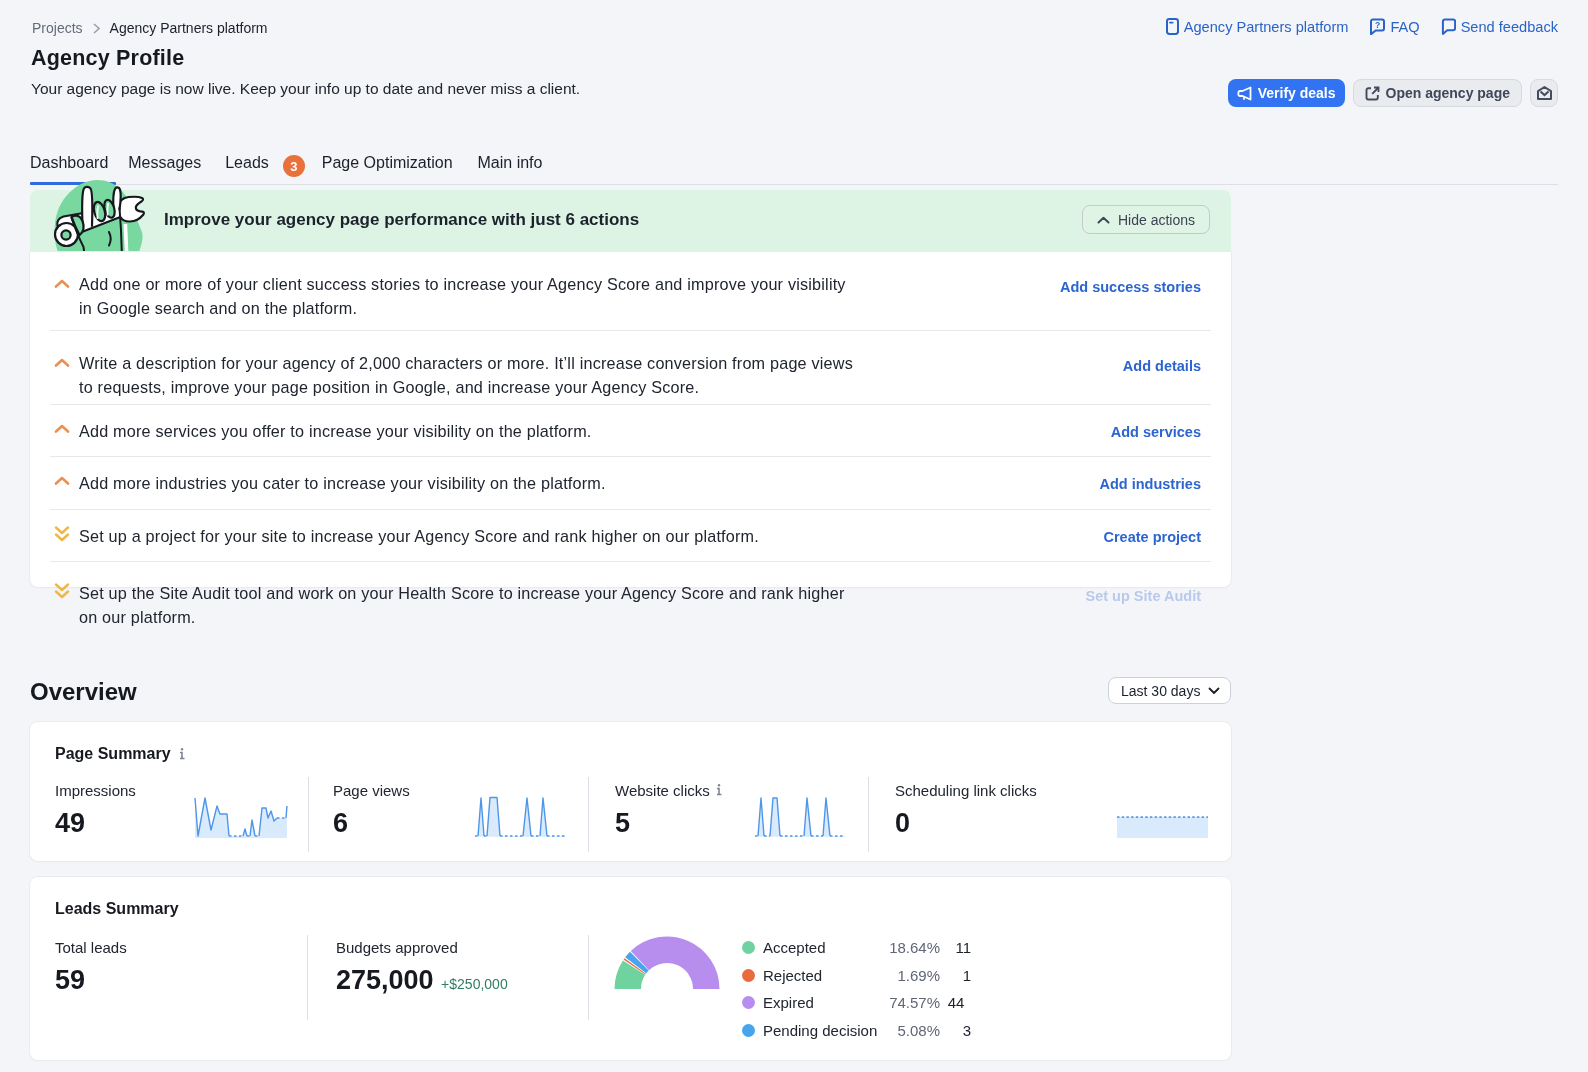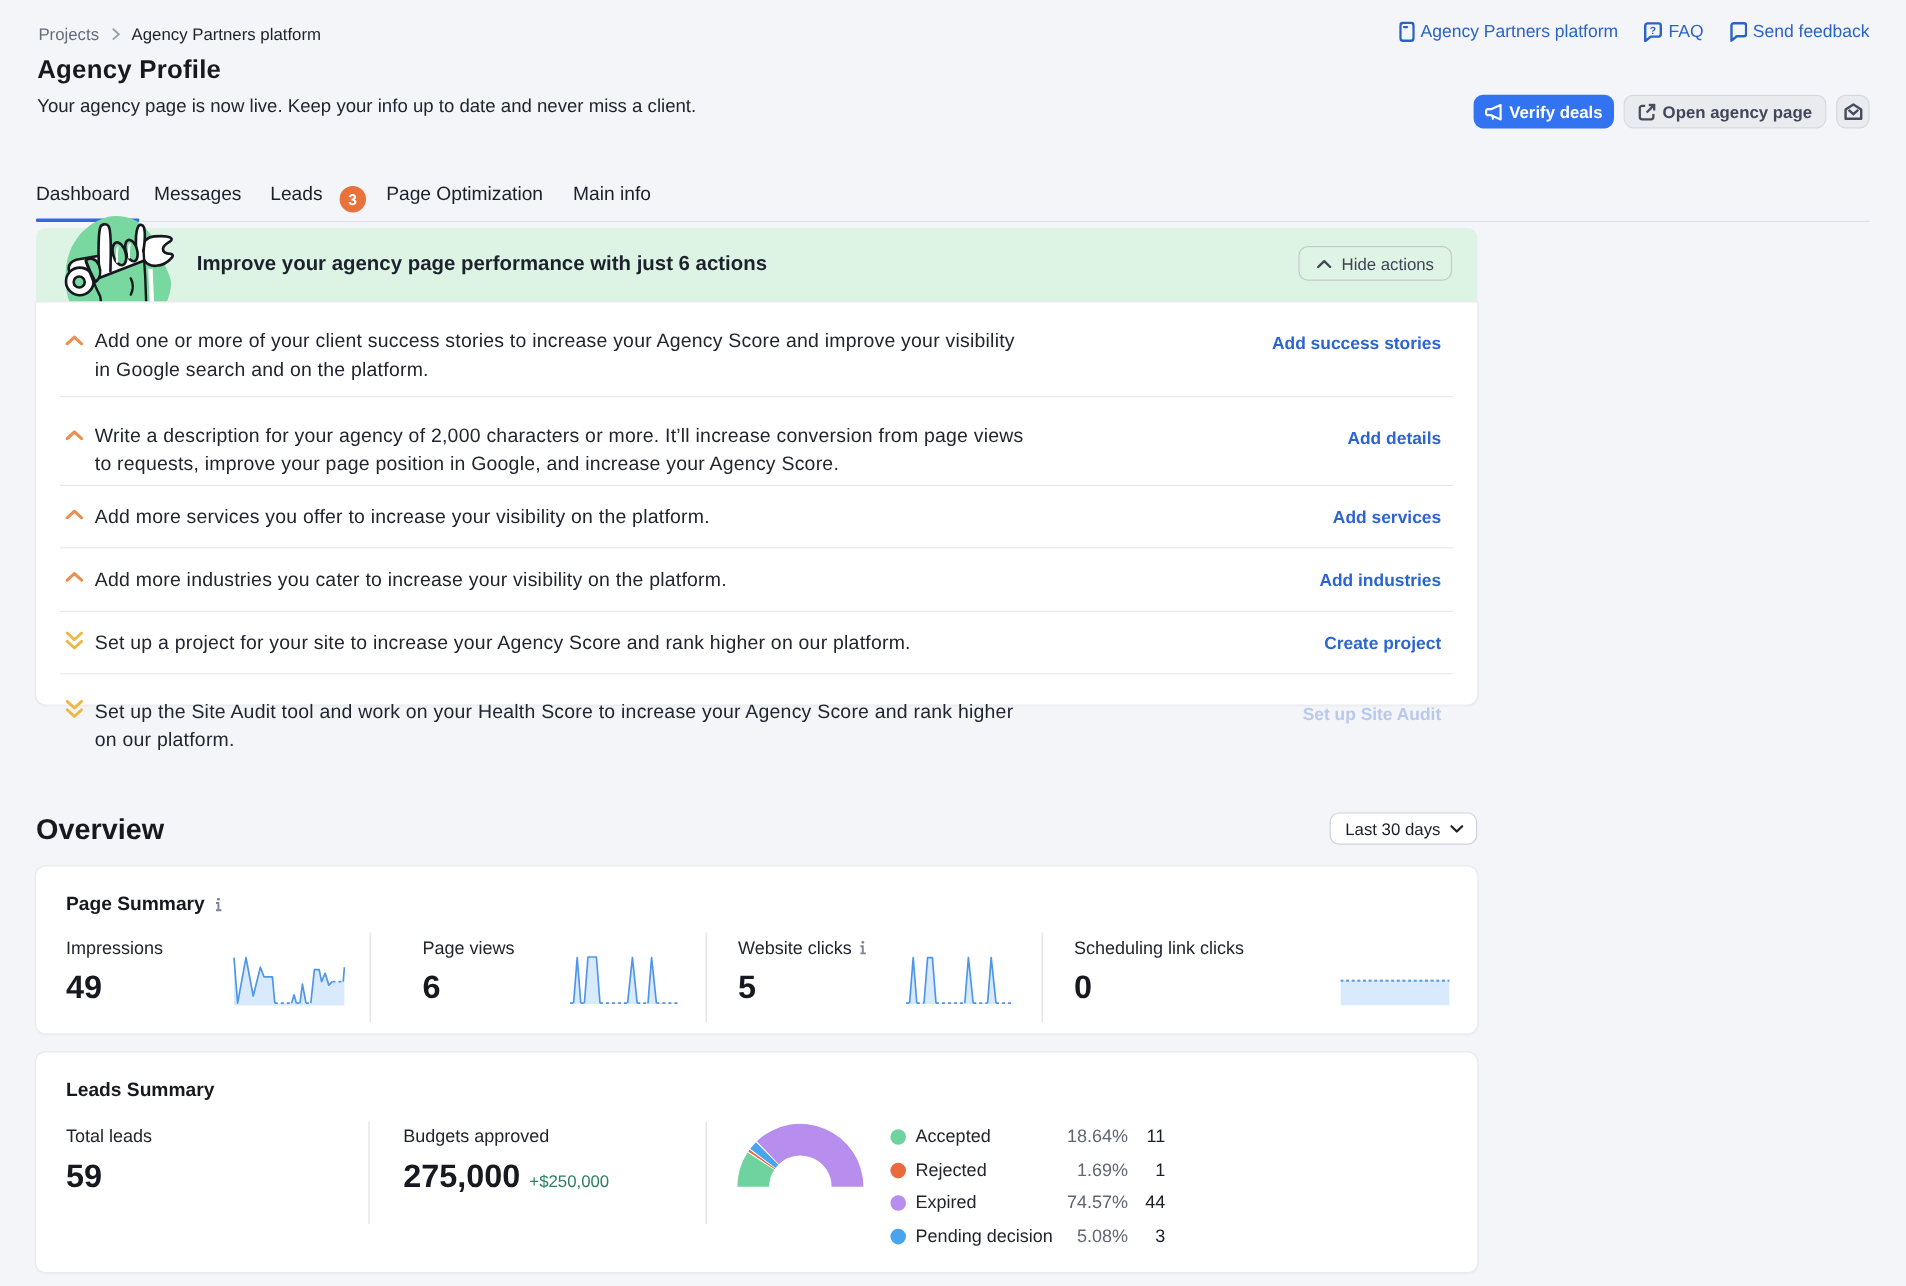--- a/index.html
+++ b/index.html
@@ -235,21 +235,21 @@
         <path d="M49 42 L51 35 L53 42"></path>
         <path d="M53 42 L56 42" stroke-dasharray="2.5 2.5"></path>
         <path d="M56 42 L58 26 L61 42"></path>
         <path d="M61 42 L65 42" stroke-dasharray="2.5 2.5"></path>
         <path d="M65 42 L68 14 L72 14 L74 24 L77 17 L80 27 L83 24"></path>
         <path d="M83 24 L92 24" stroke-dasharray="2.5 2.5"></path>
         <path d="M92 24 L93 12"></path>
       </g>
     </svg>
 
-    <div style="position:absolute; left:322px; top:60px;">
+    <div style="position:absolute; left:303px; top:60px;">
       <div class="stat-label">Page views</div>
       <div class="stat-value">6</div>
     </div>
     <svg style="position:absolute; left:444px; top:72px;" width="92" height="45" viewBox="0 0 92 45">
       <path d="M1 42 L4 42 L7 4 L10 42 L13 42 L16 3.5 L23 3.5 L26 42 L49 42 L53 4 L57 42 L66 42 L69 4 L73 42 L91 42 L91 42.7 L1 42.7 Z" fill="#d9eafc"></path>
       <g fill="none" stroke="#4d96e8" stroke-width="1.4" stroke-linejoin="round">
         <path d="M1 42 L4 42" stroke-dasharray="2.5 2.5"></path>
         <path d="M4 42 L7 4 L10 42"></path>
         <path d="M10 42 L13 42" stroke-dasharray="2.5 2.5"></path>
         <path d="M13 42 L16 3.5 L23 3.5 L26 42"></path>
@@ -317,18 +317,18 @@
       <div class="lrow" style="top:2px;"><span class="ldot" style="background:#6fd3a0;"></span>Accepted</div>
       <div class="lrow" style="top:30px;"><span class="ldot" style="background:#e96a3f;"></span>Rejected</div>
       <div class="lrow" style="top:57px;"><span class="ldot" style="background:#b78eee;"></span>Expired</div>
       <div class="lrow" style="top:85px;"><span class="ldot" style="background:#48a4ec;"></span>Pending decision</div>
       <div class="lpct" style="top:2px; left:104px; width:94px;">18.64%</div>
       <div class="lpct" style="top:30px; left:104px; width:94px;">1.69%</div>
       <div class="lpct" style="top:57px; left:104px; width:94px;">74.57%</div>
       <div class="lpct" style="top:85px; left:104px; width:94px;">5.08%</div>
       <div class="lval" style="top:2px; left:199px; width:30px;">11</div>
       <div class="lval" style="top:30px; left:199px; width:30px;">1</div>
-      <div class="lval" style="top:57px; left:199px; width:30px;">44</div>
+      <div class="lval" style="top:57px; left:199px; width:30px;text-align:center;">44</div>
       <div class="lval" style="top:85px; left:199px; width:30px;">3</div>
     </div>
   </div>
 
 </div>
 
 </body></html>

